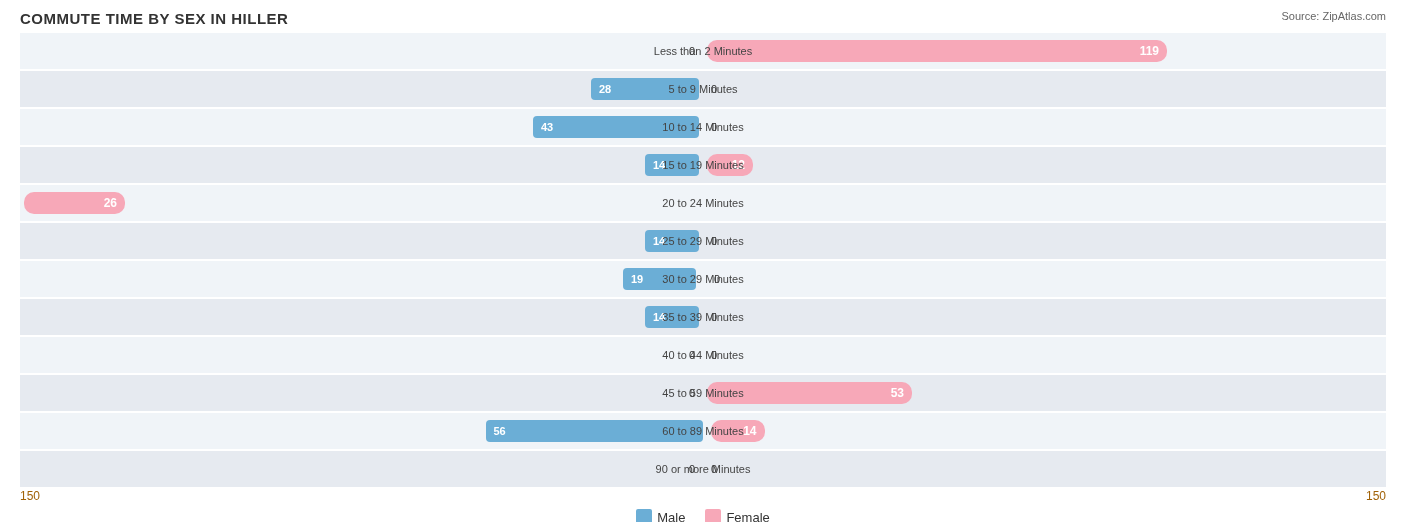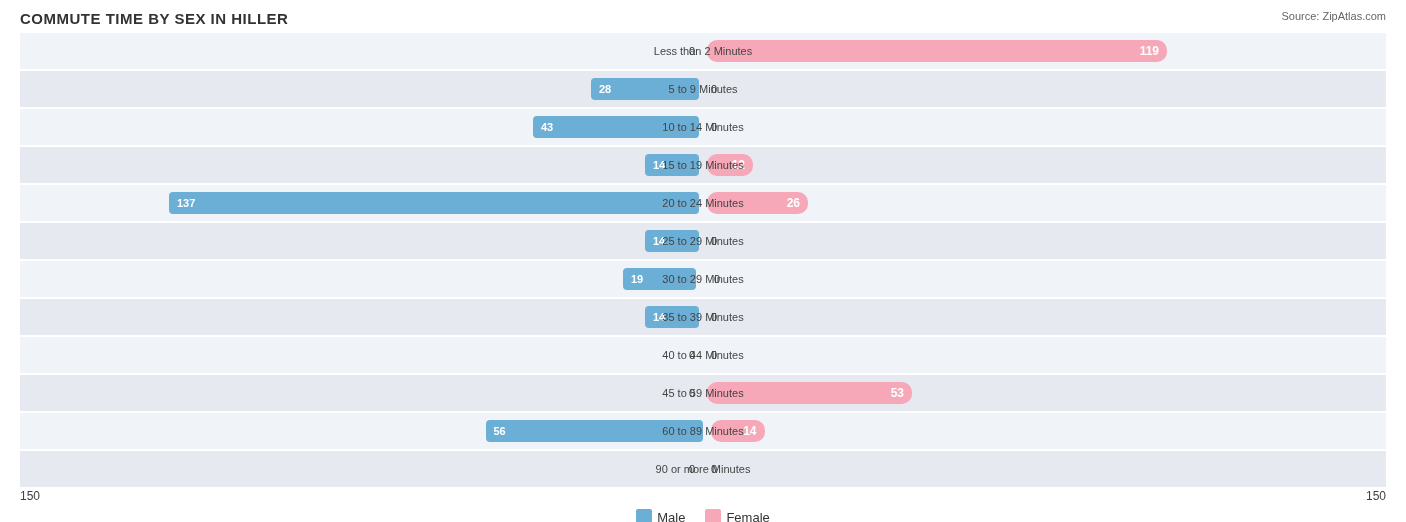--- a/index.html
+++ b/index.html
@@ -131,21 +131,21 @@
     }
     .legend-box {
       width: 16px;
       height: 16px;
       border-radius: 2px;
     }
     .axis-labels {
       display: flex;
       justify-content: space-between;
       font-size: 12px;
-      color: #404040;
+      color: #a16207;
       margin-top: 2px;
       padding: 0 0;
     }
     
     
   </style>
 </head>
 <body>
 
 <div class="chart-container">
@@ -194,25 +194,20 @@
           </div>
         </div>
         <span class="label-center">15 to 19 Minutes</span>
         <div class="right-side">
           <div class="bar-female" style="width: 46px;">
             <span class="bar-value-female-inside">12</span>
           </div>
         </div>
       </div>
       <div class="bar-row" style="background: rgb(240, 244, 248);">
-        <div class="left-side">
-          <div class="bar-male" style="width: 530px;">
-            <span class="bar-value-male-inside">137</span>
-          </div>
-        </div>
         <span class="label-center">20 to 24 Minutes</span>
         <div class="right-side">
           <div class="bar-female" style="width: 101px;">
             <span class="bar-value-female-inside">26</span>
           </div>
         </div>
       </div>
       <div class="bar-row" style="background: rgb(230, 234, 240);">
         <div class="left-side">
           <div class="bar-male" style="width: 54px;">

